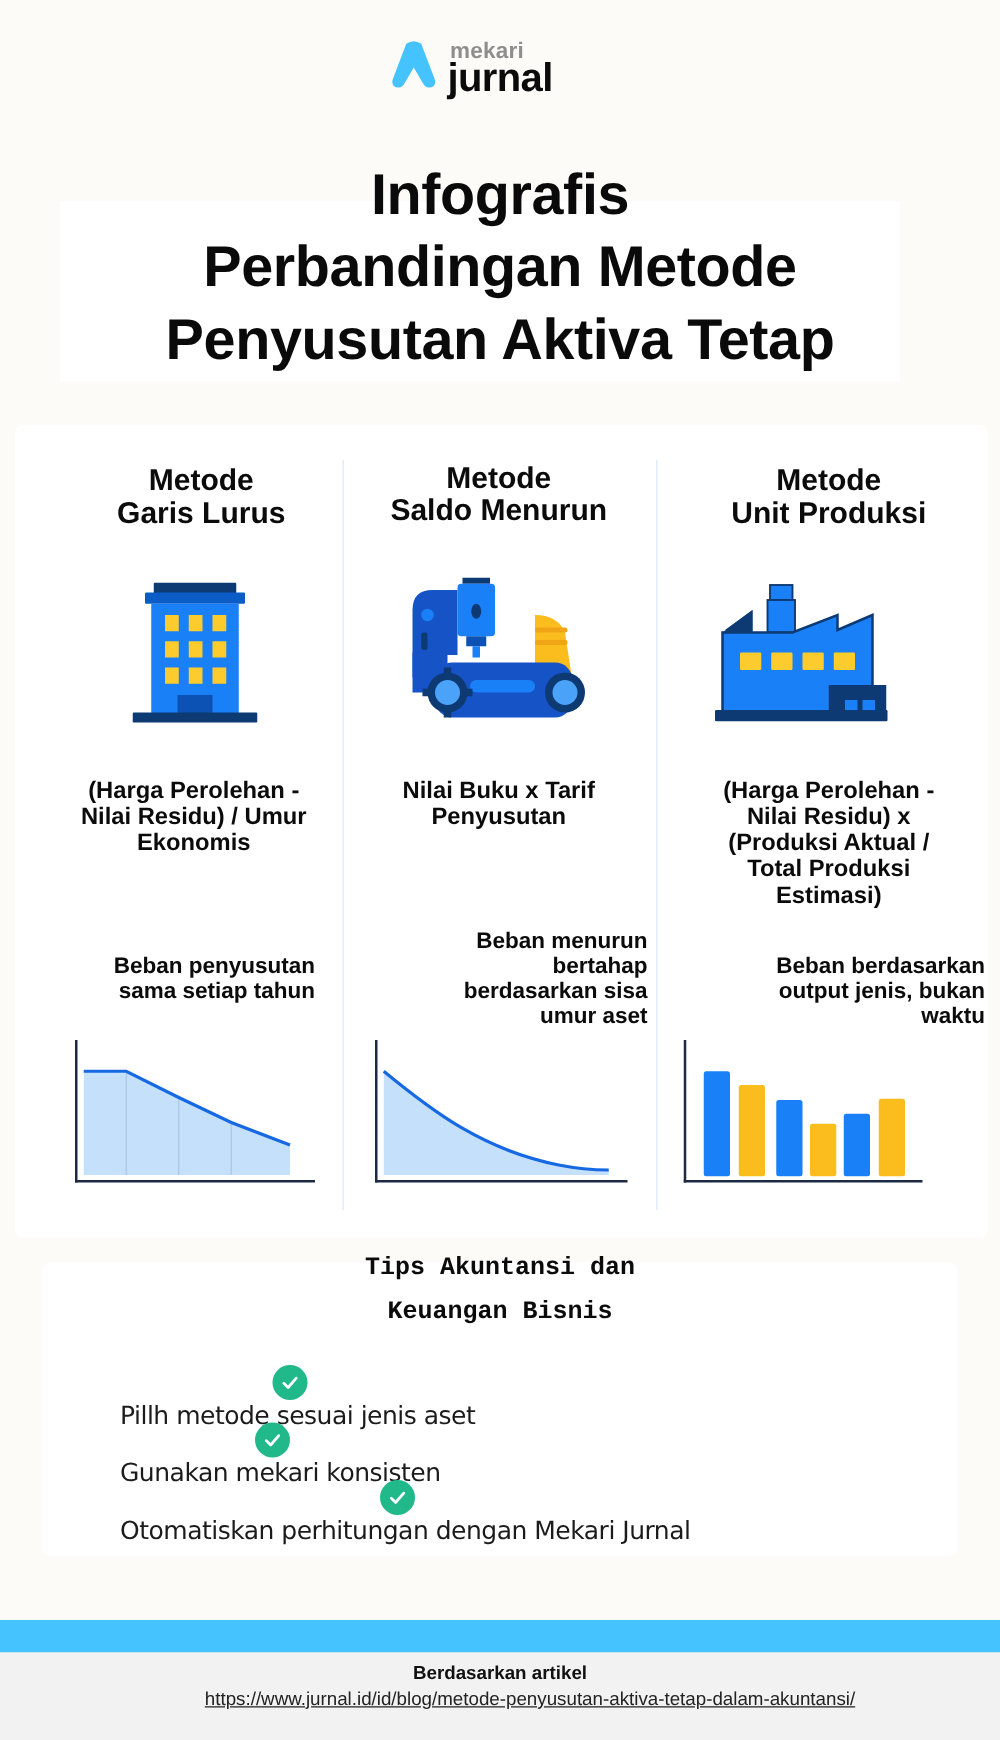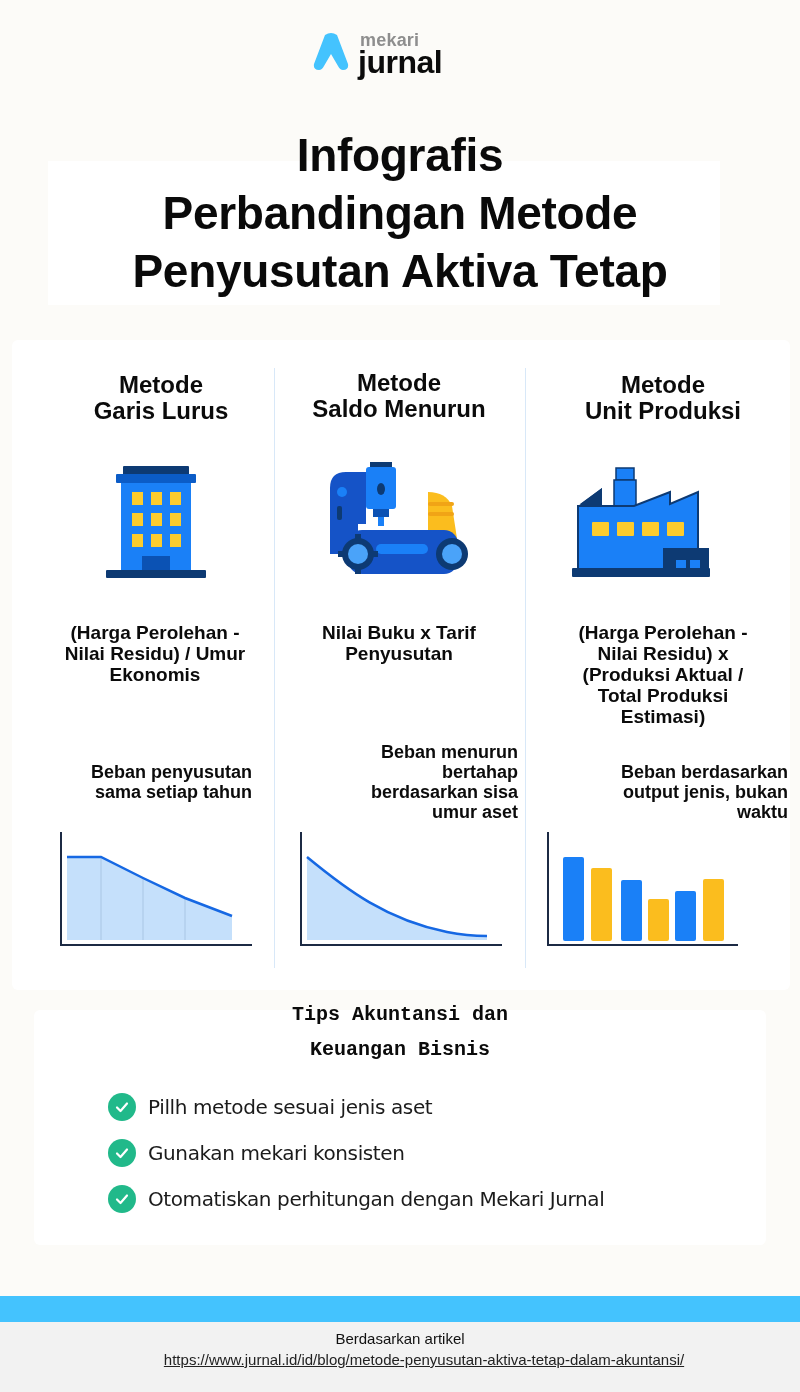--- a/index.html
+++ b/index.html
@@ -29,28 +29,28 @@
   .col { top: 368px; width: 250px; }
   .col-title { position: absolute; left: 0; width: 100%; text-align: center; font-weight: 700; font-size: 24px; line-height: 26px; color: #0b0b0b; }
   .col-formula { position: absolute; left: 0; width: 100%; text-align: center; font-weight: 700; font-size: 19px; line-height: 21px; color: #0b0b0b; }
   .col-desc { position: absolute; left: 0; width: 100%; text-align: right; font-weight: 700; font-size: 18px; line-height: 20px; color: #0b0b0b; }
   .icon-box { position: absolute; }
   .chart-box { position: absolute; }
 
   
   .tips-bg { left: 34px; top: 1010px; width: 732px; height: 235px; background: #ffffff; border-radius: 6px; }
   .tips-title { left: 0; top: 997px; width: 800px; text-align: center; font-weight: 700; font-size: 20px; line-height: 35px; color: #0b0b0b; font-family: Liberation Mono, monospace; }
-  .tip { left: 108px; height: 30px; display: flex; align-items: center; }
+  .tip { left: 96px; height: 30px; display: flex; align-items: center; flex-direction: column; }
   .tip-check { width: 28px; height: 28px; border-radius: 50%; background: #21b98a; display: flex; align-items: center; justify-content: center; margin-right: 12px; flex: none; }
   .tip-text { font-size: 20px; color: #1b1b1b; font-family: "DejaVu Sans", sans-serif; letter-spacing: -0.4px; }
 
   
   .band { left: 0; top: 1296px; width: 800px; height: 26px; background: #44c3fe; }
   .footer { left: 0; top: 1322px; width: 800px; height: 70px; background: #f2f2f2; }
-  .footer-label { left: 0; top: 1330px; width: 800px; text-align: center; font-size: 15px; font-weight: 400; color: #111; }
+  .footer-label { left: 0; top: 1330px; width: 800px; text-align: center; font-size: 15px; font-weight: 700; color: #111; }
   .footer-link { left: 0; top: 1351px; width: 800px; text-align: center; font-size: 15px; color: #222; text-decoration: underline; padding-left: 48px; }
 </style>
 </head>
 <body>
 
 <div class="abs logo">
   <svg class="logo-mark" viewBox="0 0 38 40">
     <path d="M13 3 Q19 -1 25 3 L36 32 Q37 38 31 38 Q28 38 26 34 L19 22 L12 34 Q10 38 7 38 Q1 38 2 32 Z" fill="#44c3fe"></path>
   </svg>
   <span class="logo-mekari">mekari</span>

